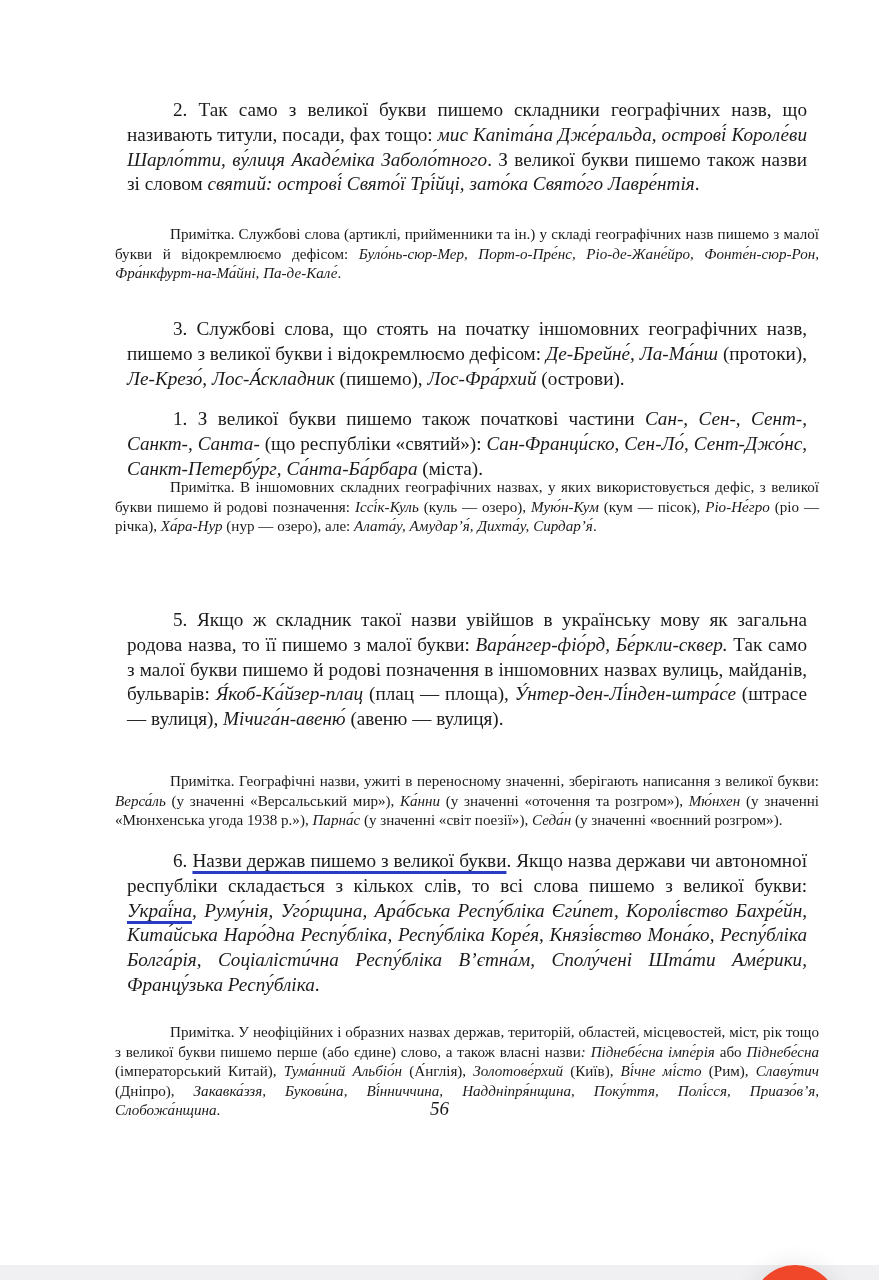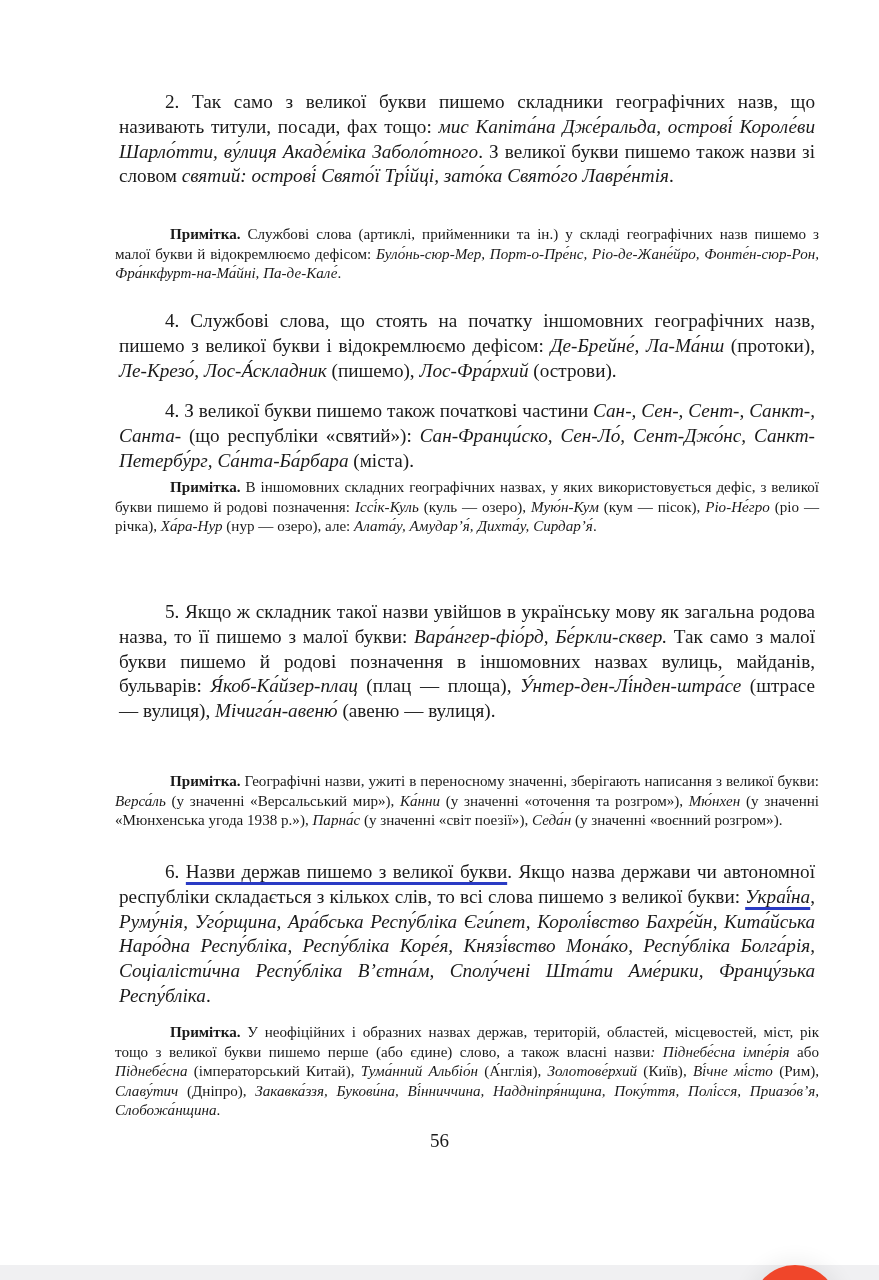--- a/index.html
+++ b/index.html
@@ -7,63 +7,63 @@
     width: 879px; height: 1280px; position: relative; overflow: hidden;
     background: #ffffff;
     font-family: "Liberation Serif", "DejaVu Serif", serif;
     color: #1a1a1a;
   }
   .page {
     position: absolute; left: 115px; top: 86px; width: 704px;
   }
   .para {
     font-size: 19.2px; line-height: 24.8px;
-    text-align: justify; text-indent: 46px; margin: 4px;
+    text-align: justify; text-indent: 46px; margin: 12px;
   }
   .note {
     font-size: 15.1px; line-height: 19.6px;
     text-align: justify; text-indent: 55px; margin: 0;
   }
-  .note b { font-weight: bold; }
+  .note b { font-weight: normal; }
   i { font-style: italic; }
   .u {
     text-decoration: underline; text-decoration-color: #2a3bc4;
     text-decoration-thickness: 3px; text-underline-offset: 4px;
   }
   #p2 { position: absolute; top: 0; }
   #n1 { position: absolute; top: 139px; }
   #p3 { position: absolute; top: 219px; }
   #p4 { position: absolute; top: 309px; }
   #n2 { position: absolute; top: 392px; }
   #p5 { position: absolute; top: 510px; }
   #n3 { position: absolute; top: 686px; }
-  #p6 { position: absolute; top: 770px; }
+  #p6 { position: absolute; top: 751px; }
   #n4 { position: absolute; top: 937px; }
   .pagenum {
-    position: absolute; top: 1130px; left: 0; width: 879px; text-align: center;
-    font-size: 19px; font-family: "Liberation Serif", serif;
+    position: absolute; top: 1098px; left: 0; width: 879px; text-align: center;
+    font-size: 19px; font-family: "Liberation Serif", serif; font-style: italic;
   }
   .bottombar {
     position: absolute; left: 0; top: 1265px; width: 879px; height: 15px;
     background: #f0f0f2;
   }
   .fab {
     position: absolute; left: 752px; top: 1265px; width: 86px; height: 86px;
     border-radius: 50%; background: #f0462a;
     box-shadow: 0 0 20px 6px rgba(0,0,0,0.06);
   }
 </style>
 </head>
 <body>
 
 <div class="page">
   <p id="p2" class="para"><span>2. Так само з великої букви пишемо складники географічних назв, що називають титули, посади, фах тощо: </span><i>мис Капіта́на Дже́ральда, острові́ Короле́ви Шарло́тти, ву́лиця Акаде́міка Заболо́тного</i><span>. З великої букви пишемо також назви зі словом </span><i>святий: острові́ Свято́ї Трі́йці, зато́ка Свято́го Лавре́нтія</i><span>.</span></p>
   <p id="n1" class="note"><b>Примітка.</b><span> Службові слова (артиклі, прийменники та ін.) у складі географічних назв пишемо з малої букви й відокремлюємо дефісом: </span><i>Було́нь-сюр-Мер, Порт-о-Пре́нс, Ріо-де-Жане́йро, Фонте́н-сюр-Рон, Фра́нкфурт-на-Ма́йні, Па-де-Кале́</i><span>.</span></p>
-  <p id="p3" class="para"><span>4. Службові слова, що стоять на початку іншомовних географічних назв, пишемо з великої букви і відокремлюємо дефісом: </span><i>Де-Брейне́, Ла-Ма́нш</i><span> (протоки), </span><i>Ле-Крезо́, Лос-А́складник</i><span> (пишемо), </span><i>Лос-Фра́рхий</i><span> (острови).</span></p>
-  <p id="p4" class="para"><span>4. З великої букви пишемо також початкові частини </span><i>Сан-, Сен-, Сент-, Санкт-, Санта-</i><span> (що республіки «святий»): </span><i>Сан-Франци́ско, Сен-Ло́, Сент-Джо́нс, Санкт-Петербу́рг, Са́нта-Ба́рбара</i><span> (міста).</span></p>
+  <p id="p3" class="para"><span>3. Службові слова, що стоять на початку іншомовних географічних назв, пишемо з великої букви і відокремлюємо дефісом: </span><i>Де-Брейне́, Ла-Ма́нш</i><span> (протоки), </span><i>Ле-Крезо́, Лос-А́складник</i><span> (пишемо), </span><i>Лос-Фра́рхий</i><span> (острови).</span></p>
+  <p id="p4" class="para"><span>1. З великої букви пишемо також початкові частини </span><i>Сан-, Сен-, Сент-, Санкт-, Санта-</i><span> (що республіки «святий»): </span><i>Сан-Франци́ско, Сен-Ло́, Сент-Джо́нс, Санкт-Петербу́рг, Са́нта-Ба́рбара</i><span> (міста).</span></p>
   <p id="n2" class="note"><b>Примітка.</b><span> В іншомовних складних географічних назвах, у яких використовується дефіс, з великої букви пишемо й родові позначення: </span><i>Іссі́к-Куль</i><span> (куль — озеро), </span><i>Мую́н-Кум</i><span> (кум — пісок), </span><i>Ріо-Не́гро</i><span> (ріо — річка), </span><i>Ха́ра-Нур</i><span> (нур — озеро), але: </span><i>Алата́у, Амудар’я́, Дихта́у, Сирдар’я́</i><span>.</span></p>
   <p id="p5" class="para"><span>5. Якщо ж складник такої назви увійшов в українську мову як загальна родова назва, то її пишемо з малої букви: </span><i>Вара́нгер-фіо́рд, Бе́ркли-сквер.</i><span> Так само з малої букви пишемо й родові позначення в іншомовних назвах вулиць, майданів, бульварів: </span><i>Я́коб-Ка́йзер-плац</i><span> (плац — площа), </span><i>У́нтер-ден-Лі́нден-штра́се</i><span>  (штрасе — вулиця), </span><i>Мічига́н-авеню́</i><span> (авеню — вулиця).</span></p>
   <p id="n3" class="note"><b>Примітка.</b><span> Географічні назви, ужиті в переносному значенні, зберігають написання з великої букви: </span><i>Верса́ль</i><span> (у значенні «Версальський мир»), </span><i>Ка́нни</i><span> (у значенні «оточення та розгром»), </span><i>Мю́нхен</i><span> (у значенні «Мюнхенська угода 1938 р.»), </span><i>Парна́с</i><span> (у значенні «світ поезії»), </span><i>Седа́н</i><span> (у значенні «воєнний розгром»).</span></p>
   <p id="p6" class="para"><span>6. </span><span class="u">Назви держав пишемо з великої букви</span><span>. Якщо назва держави чи автономної республіки складається з кількох слів, то всі слова пишемо з великої букви: </span><i class="u">Украї́на</i><span>, </span><i>Руму́нія, Уго́рщина, Ара́бська Респу́бліка Єги́пет, Королі́вство Бахре́йн, Кита́йська Наро́дна Респу́бліка, Респу́бліка Коре́я, Князі́вство Мона́ко, Респу́бліка Болга́рія, Соціалісти́чна Респу́бліка В’єтна́м, Сполу́чені Шта́ти Аме́рики, Францу́зька Респу́бліка</i><span>.</span></p>
   <p id="n4" class="note"><b>Примітка.</b><span> У неофіційних і образних назвах держав, територій, областей, місцевостей, міст, рік тощо з великої букви пишемо перше (або єдине) слово, а також власні назви</span><i>: Піднебе́сна імпе́рія</i><span> або </span><i>Піднебе́сна</i><span> (імператорський Китай), </span><i>Тума́нний Альбіо́н</i><span> (А́нглія), </span><i>Золотове́рхий</i><span> (Київ), </span><i>Ві́чне мі́сто</i><span> (Рим), </span><i>Славу́тич</i><span> (Дніпро), </span><i>Закавка́ззя, Букови́на, Ві́нниччина, Наддніпря́нщина, Поку́ття, Полі́сся, Приазо́в’я, Слобожа́нщина</i><span>.</span></p>
 </div>
 
 <div class="pagenum">56</div>
 
 <div class="bottombar"></div>

